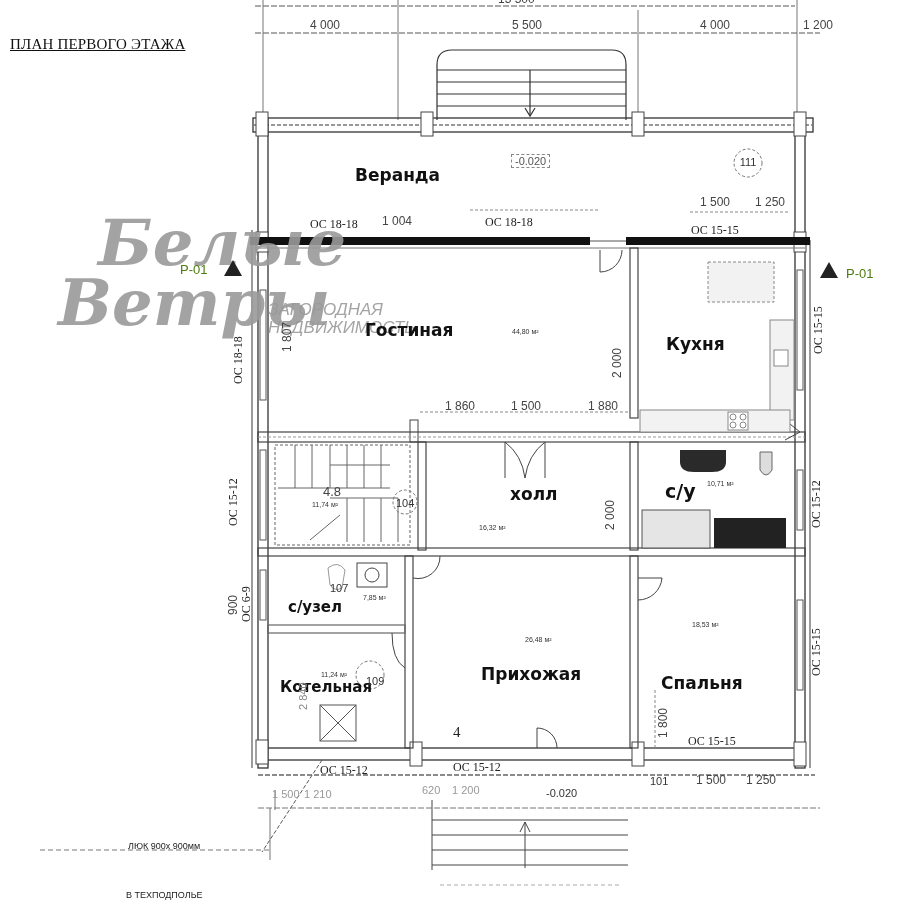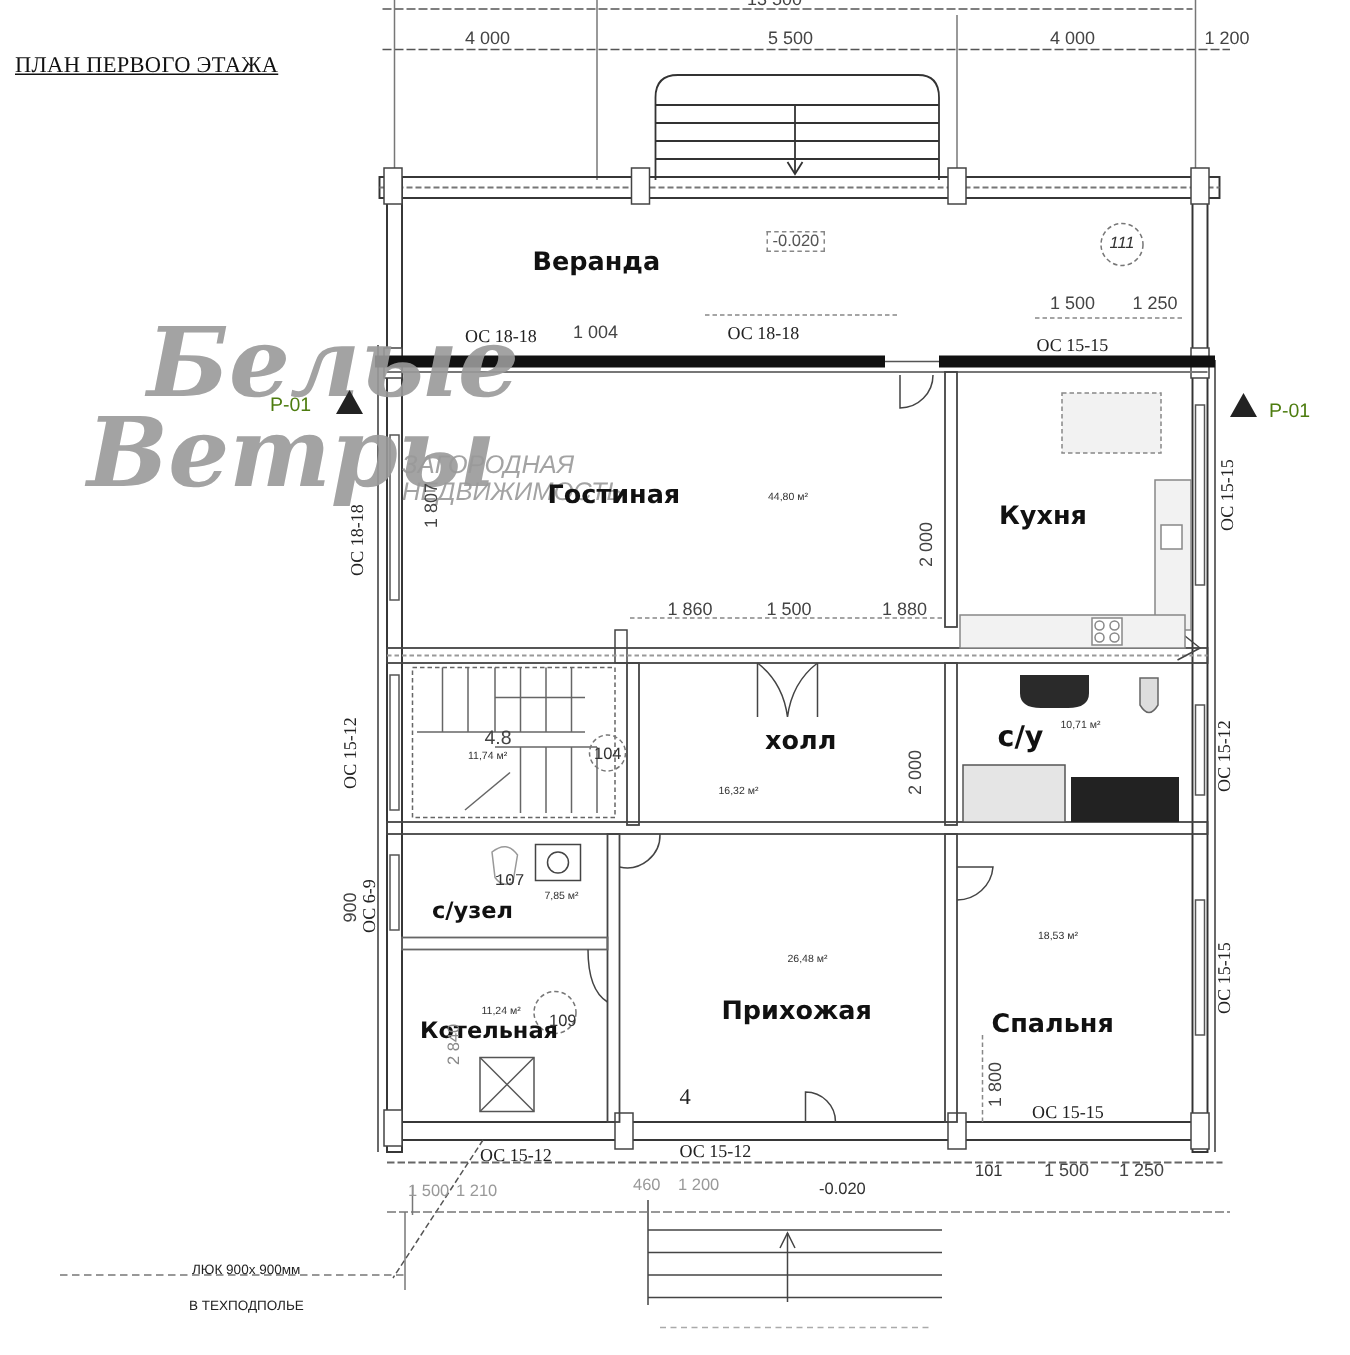--- a/index.html
+++ b/index.html
@@ -16,21 +16,21 @@
   .room { font-family: "DejaVu Sans", sans-serif; font-weight: bold; font-size: 17px; color: #111; white-space: nowrap; }
   .area { font-size: 7px; color: #333; white-space: nowrap; }
   .num { font-size: 11px; color: #333; white-space: nowrap; }
   .marker { font-size: 13px; color: #4d7c0f; white-space: nowrap; }
   .tri { width: 0; height: 0; border-left: 9px solid transparent; border-right: 9px solid transparent;
          border-bottom: 16px solid #222; }
   .note { font-size: 9px; color: #222; white-space: nowrap; }
   .logo-script { font-family: "DejaVu Serif", serif; font-style: italic; font-size: 64px; color: #9a9a9a;
                  white-space: nowrap; opacity: 0.9; font-weight: bold; }
   .logo-sub { font-size: 17px; color: #9a9a9a; white-space: nowrap; font-style: italic; line-height: 18px; opacity: 0.9;}
-  .circ { border: 1px dashed #777; border-radius: 50%; text-align: center; font-style: italic; }
+  .circ { border: 1px dashed #777; border-radius: 50%; text-align: center; }
 </style>
 </head>
 <body>
 
 <svg class="plan" width="900" height="903" viewBox="0 0 900 903">
   <g stroke="#555" stroke-width="1" fill="none">
 
     <line x1="255" y1="6" x2="795" y2="6" stroke-dasharray="6 2"></line>
     <line x1="255" y1="33" x2="820" y2="33" stroke-dasharray="6 2"></line>
     <line x1="263" y1="0" x2="263" y2="120" stroke="#777"></line>
@@ -268,21 +268,21 @@
 <div class="abs room" style="left:510px; top:484px;">холл</div>
 <div class="abs area" style="left:479px; top:524px;">16,32 м²</div>
 <div class="abs dim vert" style="left:603px; top:530px;">2 000</div>
 
 <div class="abs room" style="left:665px; top:480px; font-size:19px;">с/у</div>
 <div class="abs area" style="left:707px; top:480px;">10,71 м²</div>
 <div class="abs axis vert" style="left:809px; top:528px;">ОС 15-12</div>
 
 <div class="abs room" style="left:288px; top:598px; font-size:15px;">с/узел</div>
 <div class="abs area" style="left:363px; top:594px;">7,85 м²</div>
-<div class="abs num" style="left:330px; top:582px;font-family:Liberation Mono, monospace;">107</div>
+<div class="abs num" style="left:330px; top:582px;">107</div>
 <div class="abs dim vert" style="left:226px; top:615px;">900</div>
 <div class="abs axis vert" style="left:239px; top:622px;">ОС 6-9</div>
 
 <div class="abs room" style="left:280px; top:678px; font-size:15px;text-align:center;">Котельная</div>
 <div class="abs area" style="left:321px; top:671px;">11,24 м²</div>
 <div class="abs num" style="left:366px; top:675px;text-align:right;">109</div>
 <div class="abs dim-sm vert" style="left:297px; top:710px; color:#888;">2 840</div>
 <div class="abs axis" style="left:320px; top:763px;">ОС 15-12</div>
 
 <div class="abs room" style="left:481px; top:664px;">Прихожая</div>
@@ -291,21 +291,21 @@
 <div class="abs axis" style="left:453px; top:760px;">ОС 15-12</div>
 
 <div class="abs room" style="left:661px; top:641px;margin-top:32px;">Спальня</div>
 <div class="abs area" style="left:692px; top:621px;">18,53 м²</div>
 <div class="abs dim vert" style="left:656px; top:738px;">1 800</div>
 <div class="abs axis" style="left:688px; top:734px;">ОС 15-15</div>
 <div class="abs axis vert" style="left:809px; top:676px;">ОС 15-15</div>
 
 <div class="abs dim-sm" style="left:272px; top:788px; color:#999;">1 500</div>
 <div class="abs dim-sm" style="left:304px; top:788px; color:#999;text-align:right;">1 210</div>
-<div class="abs dim-sm" style="left:422px; top:784px; color:#999;">460</div>
+<div class="abs dim-sm" style="left:422px; top:784px; color:#999;">620</div>
 <div class="abs dim-sm" style="left:452px; top:784px; color:#999;">1 200</div>
 <div class="abs dim-sm" style="left:546px; top:787px; color:#333;">-0.020</div>
 <div class="abs dim-sm" style="left:650px; top:775px; color:#333;">101</div>
 <div class="abs dim" style="left:696px; top:773px;">1 500</div>
 <div class="abs dim" style="left:746px; top:773px;">1 250</div>
 
 <div class="abs note" style="left:128px; top:841px;">ЛЮК 900х 900мм</div>
-<div class="abs note" style="left:126px; top:865px;">В ТЕХПОДПОЛЬЕ</div>
+<div class="abs note" style="left:126px; top:890px;">В ТЕХПОДПОЛЬЕ</div>
 
 </body></html>

